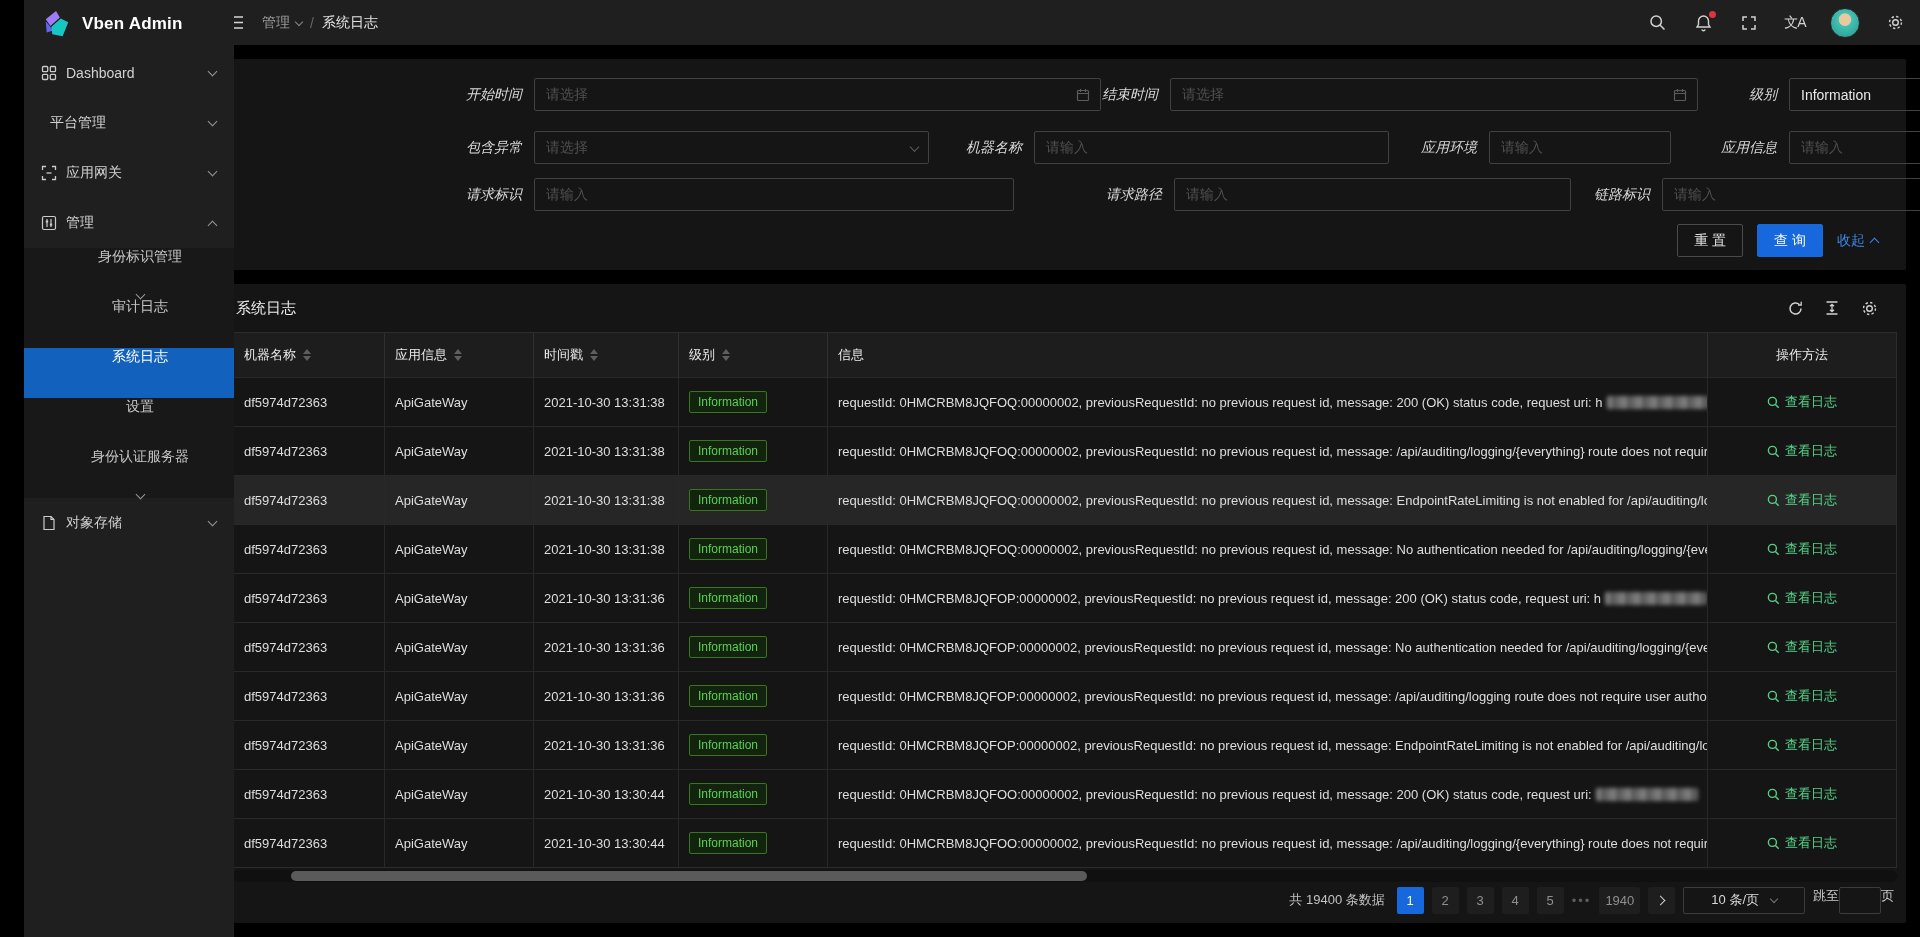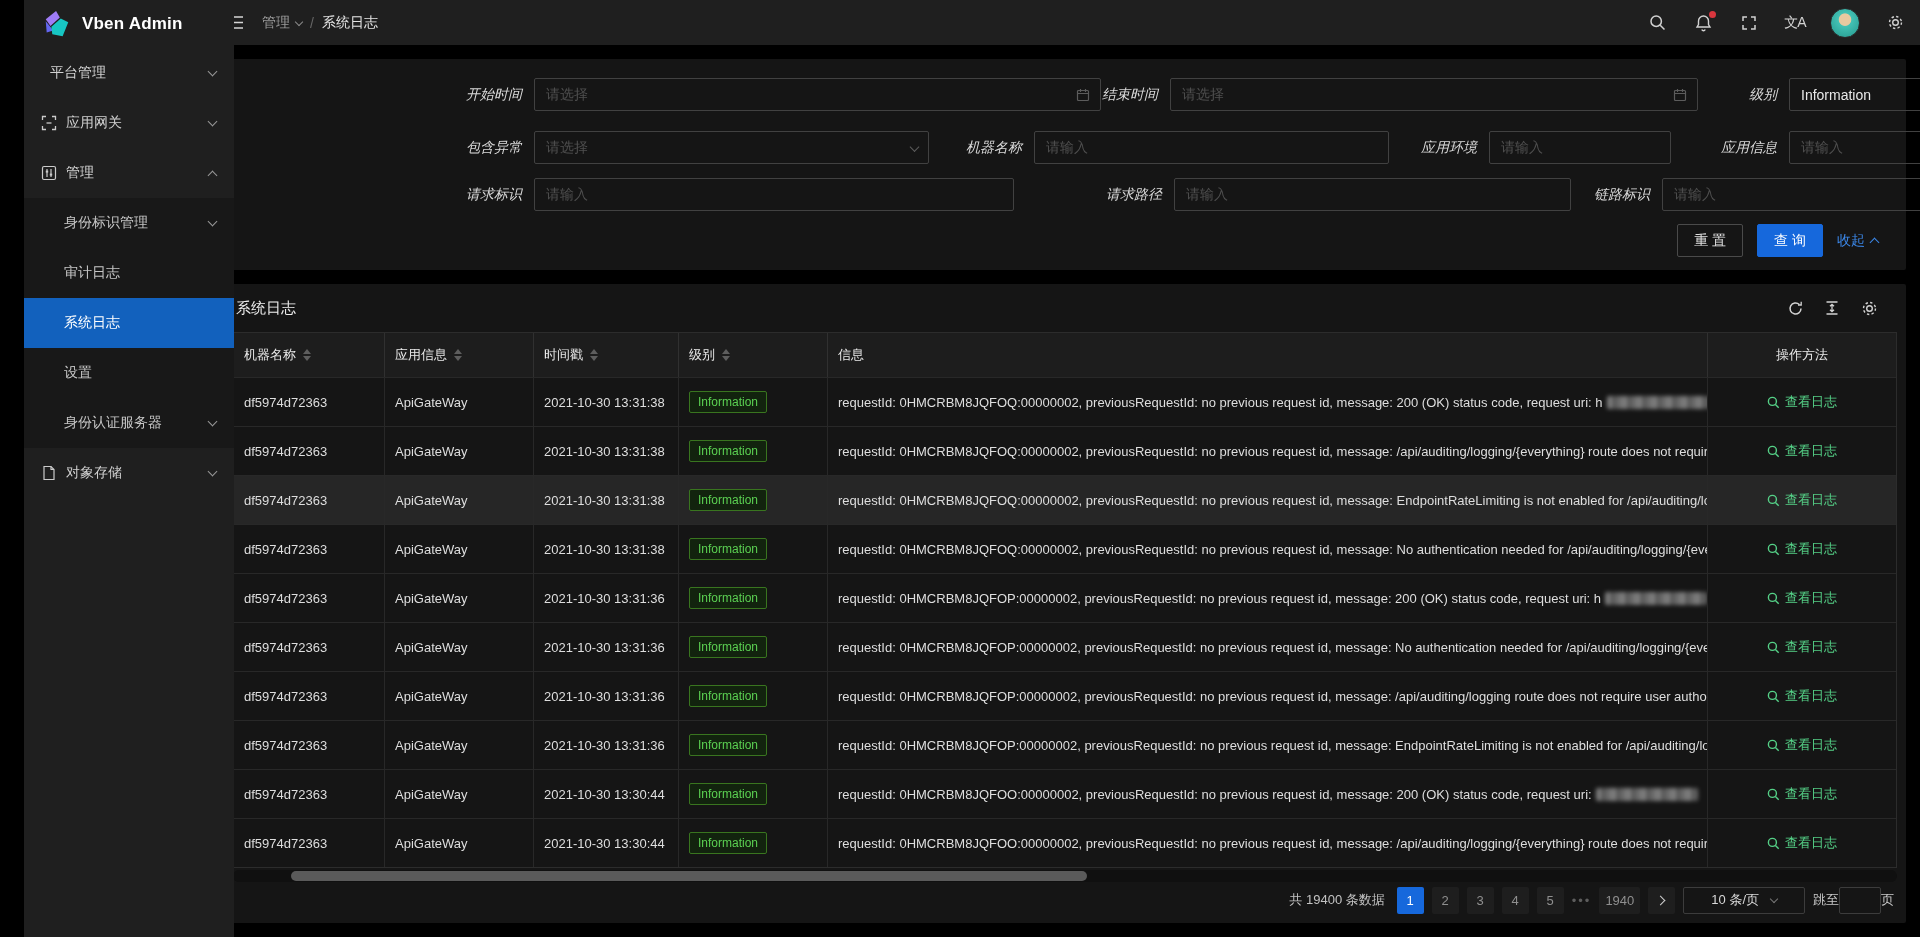--- a/index.html
+++ b/index.html
@@ -15,21 +15,21 @@
   .logo-row { height:48px; display:flex; align-items:center; padding-left:18px; gap:10px; }
   .logo-text { font-size:17px; font-weight:bold; color:#fff; letter-spacing:.2px; }
   .menu-item { height:50px; display:flex; align-items:center; padding:0 18px 0 17px; font-size:14px; color:#d2d2d2; cursor:pointer; }
   .menu-item .mi-icon { width:16px; height:16px; margin-right:9px; color:#cbcbcb; flex:none; }
   .menu-item .mi-label { flex:1; white-space:nowrap; overflow:hidden; }
   .menu-item.noicon { padding-left:26px; }
   .chev { width:7px; height:7px; border-right:1.4px solid #989898; border-bottom:1.4px solid #989898; transform:rotate(45deg); margin-top:-4px; flex:none; }
   .chev.up { transform:rotate(-135deg); margin-top:4px; }
   .chev.blue { border-color:#3b87e8; }
   .submenu { background:#181818; }
-  .submenu .menu-item { padding-left:40px; color:#c6c6c6; }
+  .submenu .menu-item { padding-left:40px; color:#c6c6c6;flex-direction:column; }
   .submenu .menu-item.active { background:#1261bd; color:#fff; }
 
   
   .topbar { position:absolute; left:210px; top:0; width:1710px; height:45px; background:#1f1f1f; display:flex; align-items:center; padding:0 14px 0 12px; z-index:5; }
   .fold-btn { width:26px; height:26px; display:flex; align-items:center; justify-content:center; color:#d6d6d6; cursor:pointer; }
   .bc { display:flex; align-items:center; gap:8px; margin-left:14px; font-size:14px; }
   .bc-section { color:#9b9b9b; display:flex; align-items:center; gap:6px; cursor:pointer; }
   .bc-section .chev { width:6px; height:6px; margin-top:-2px; border-color:#8a8a8a; }
   .bc-sep { color:#666; }
   .bc-current { color:#e3e3e3; }
@@ -84,38 +84,50 @@
   
   .pager { position:absolute; right:12px; bottom:9px; height:28px; display:flex; align-items:center; gap:8px; font-size:13px; color:#c9c9c9; }
   .pg-total { margin-right:4px; color:#c2c2c2; }
   .pg-item { min-width:27px; height:27px; padding:0 6px; background:#1e1e1e; color:#8f8f8f; border-radius:2px; display:flex; align-items:center; justify-content:center; cursor:pointer; }
   .pg-item.active { background:#1668dc; color:#fff; }
   .pg-ell { color:#5d5d5d; letter-spacing:2px; cursor:pointer; }
   .pg-next { width:27px; height:27px; background:#1e1e1e; border-radius:2px; display:flex; align-items:center; justify-content:center; cursor:pointer; }
   .pg-next .chev { transform:rotate(-45deg); margin:0 0 0 -2px; border-color:#cfcfcf; }
   .pg-size { height:27px; border:1px solid #3c3c3c; border-radius:2px; display:flex; align-items:center; gap:12px; padding:0 27px; color:#d8d8d8; cursor:pointer; }
   .pg-size .chev { width:6px; height:6px; margin-top:-2px; border-color:#777; }
-  .pg-jump { display:flex; align-items:center; }
+  .pg-jump { display:flex; align-items:flex-start; }
   .pg-jump input { width:42px; height:27px; border:1px solid #3c3c3c; border-radius:2px; background:transparent; color:#ddd; padding:0 6px; font-size:13px; outline:none; }
 </style>
 </head>
 <body>
 
 <aside class="sidebar">
   <div class="logo-row">
     <span>
       <svg width="30" height="30" viewBox="0 0 32 32">
         <polygon points="4,11 15,2 19,9 9,18" fill="#9f7cf7"></polygon>
         <polygon points="4,13 12,23 5,25" fill="#6366f1"></polygon>
         <polygon points="10,19 20,10 28,14 22,29 11,27" fill="#17c6c3"></polygon>
       </svg>
     </span>
     <span class="logo-text">Vben Admin</span>
   </div>
 
+  <div class="menu-item">
+    <span class="mi-icon">
+      <svg width="16" height="16" viewBox="0 0 16 16" fill="none" stroke="currentColor" stroke-width="1.3">
+        <rect x="1.5" y="1.5" width="5.2" height="5.2" rx="1"></rect>
+          <rect x="9.3" y="1.5" width="5.2" height="5.2" rx="1"></rect>
+        <rect x="1.5" y="9.3" width="5.2" height="5.2" rx="1"></rect>
+          <rect x="9.3" y="9.3" width="5.2" height="5.2" rx="1"></rect>
+      </svg>
+    </span>
+    <span class="mi-label">Dashboard</span>
+    <span class="chev"></span>
+  </div>
 
   <div class="menu-item noicon">
     <span class="mi-label">平台管理</span>
     <span class="chev"></span>
   </div>
 
 
 
   <div class="menu-item">
     <span class="mi-icon">

